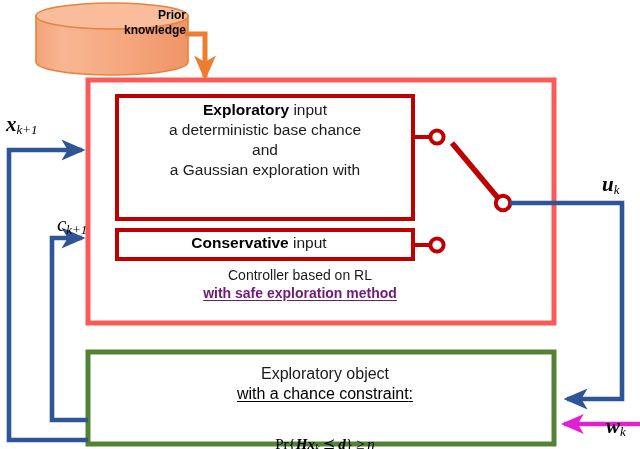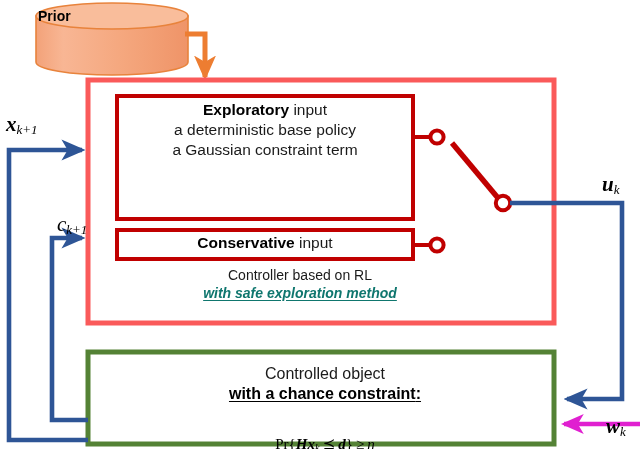--- a/index.html
+++ b/index.html
@@ -10,61 +10,60 @@
     overflow:hidden;
     font-family:"Liberation Sans", sans-serif;
   }
   #stage svg{position:absolute;left:0;top:0;width:640px;height:449px;}
 
   .lbl{position:absolute;white-space:nowrap;}
 
   
   #cyl-text{
     left:38px; top:8px; width:148px;
-    text-align:left;
-    font-weight:bold; font-size:14px; color:#000000;
+    text-align:right;
+    font-weight:bold; font-size:12px; color:#000000;
     line-height:1.22;
   }
 
   
   .boxtext{
     position:absolute;
     text-align:center;
     color:#1a1a1a;
   }
   #explor-text{
     left:119px; top:100px; width:292px;
     font-size:15.5px; line-height:1.30;
   }
   #conserv-text{
-    left:119px; top:234px; width:292px;
+    left:113px; top:234px; width:292px;
     font-size:15.5px;
   }
   .b{font-weight:bold;color:#000;}
 
   #ctrl-caption{
     left:130px; top:266px; width:340px;
     text-align:center; font-size:14px; color:#1a1a1a;
     line-height:1.30;
   }
   #ctrl-caption .u{
-    font-weight:bold;color:#0f766e;
+    font-weight:bold;color:#701a75;
     text-decoration:underline;
     text-underline-offset:2px;
-    font-style:italic;
   }
 
   
   #plant-text{
     left:110px; top:364px; width:430px;
     text-align:center; font-size:16px; color:#1a1a1a;
     line-height:1.28;
   }
   #plant-text .u{
-    font-weight:bold;color:#000;
+    font-weight:normal;color:#000;
     text-decoration:underline;
     text-underline-offset:2px;
   }
   #plant-math{
     left:110px; top:415px; width:430px;
     text-align:center;
     font-family:Liberation Serif, serif;
     font-size:15px; color:#000;margin-top:20px;
   }
   #plant-math i{font-style:italic;}
@@ -142,39 +141,41 @@
 
     <path d="M640,424 L564,424" fill="none" stroke="#e020d0" stroke-width="4.6" marker-end="url(#arrBlue)" style="marker-end:url(#arrMag)"></path>
 
     <path d="M88,420 L52,420 L52,238 L82,238" fill="none" stroke="#2e5596" stroke-width="4.6" marker-end="url(#arrBlue)"></path>
 
     <path d="M88,440 L9,440 L9,150 L82,150" fill="none" stroke="#2e5596" stroke-width="4.6" marker-end="url(#arrBlue)"></path>
   </svg>
 
   <div class="lbl" id="cyl-text">
     <div>Prior</div>
+    <div>knowledge</div>
   </div>
 
   <div class="boxtext" id="explor-text">
     <div><span class="b">Exploratory</span><span> input</span></div>
-    <div>a deterministic base policy</div>
-    <div>a Gaussian constraint term</div>
+    <div>a deterministic base chance</div>
+    <div>and</div>
+    <div>a Gaussian exploration with</div>
   </div>
 
   <div class="boxtext" id="conserv-text">
     <span class="b">Conservative</span><span> input</span>
   </div>
 
   <div class="lbl" id="ctrl-caption">
     <div>Controller based on RL</div>
     <div class="u">with safe exploration method</div>
   </div>
 
   <div class="lbl" id="plant-text">
-    <div>Controlled object</div>
+    <div>Exploratory object</div>
     <div><span class="u">with a chance constraint</span><span class="u">:</span></div>
   </div>
 
   <div class="lbl" id="plant-math">
     <span>Pr{</span><b>H</b><b>x</b><span class="sub">k</span> <span>⪯</span> <b>d</b><span>}</span> <span>≥</span> <i>η</i>
   </div>
 
   <div class="lbl sig" id="sig-x">
     <span>x</span><span class="sb">k+1</span>
   </div>

